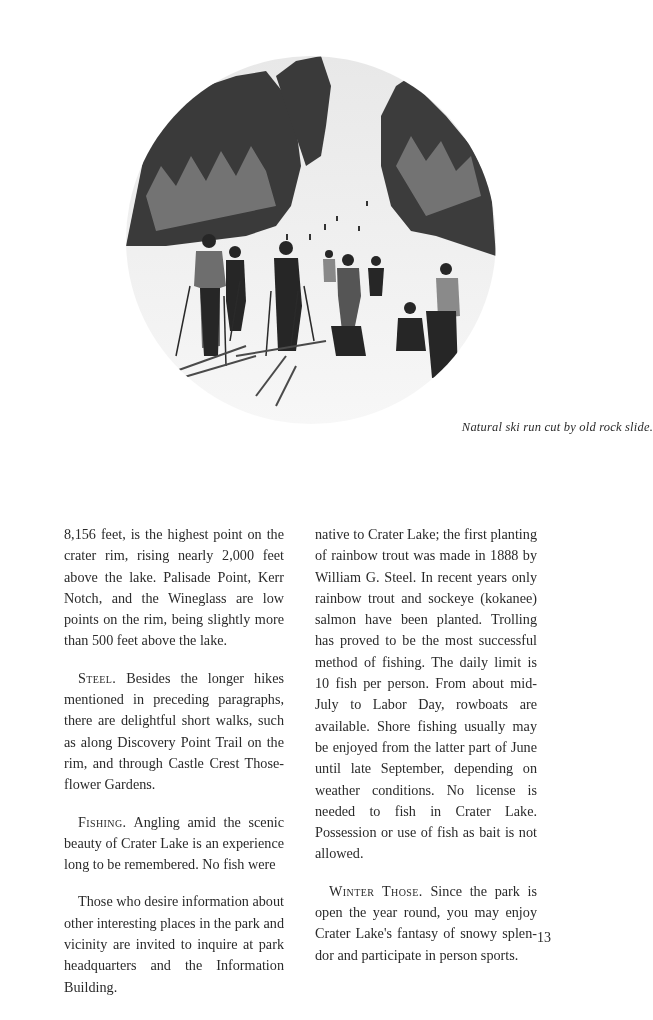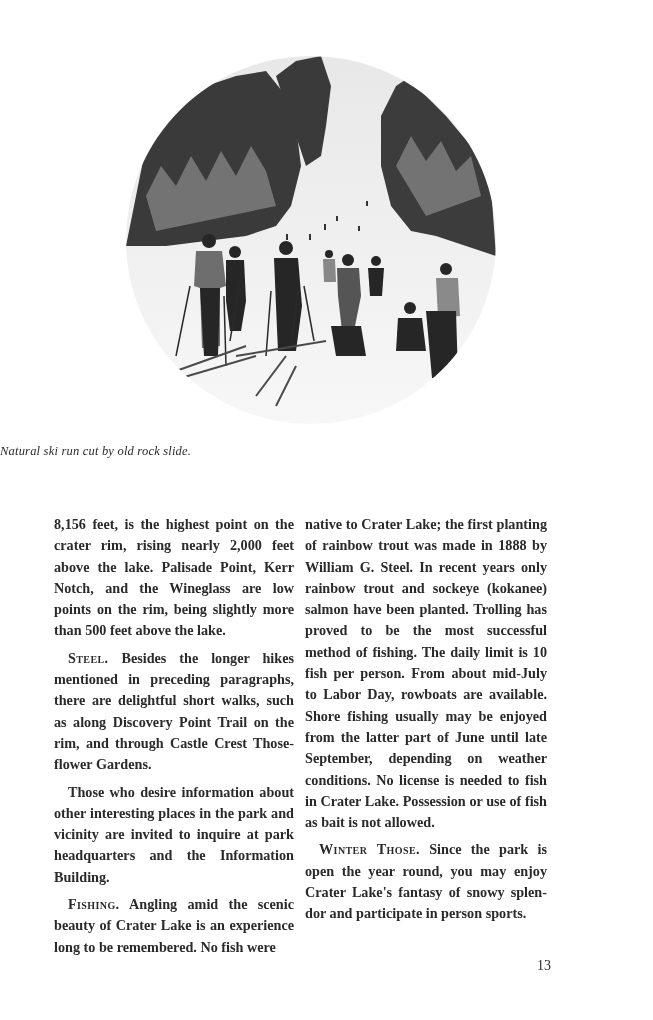--- a/index.html
+++ b/index.html
@@ -22,51 +22,50 @@
       width: 370px;
       height: 368px;
       border-radius: 50%;
       overflow: hidden;
     }
     .photo svg { display: block; width: 100%; height: 100%; }
     .caption {
       position: absolute;
       left: 0;
       width: 653px;
-      top: 444px;
-      text-align: left;
+      top: 420px;
+      text-align: right;
       font-style: italic;
       font-size: 12.5px;
       letter-spacing: 0.2px;
       color: #2a2a2a;
     }
     .col {
       position: absolute;
       top: 508px;
       width: 252px;
       font-size: 14.2px;
       line-height: 21.3px;
       text-align: justify;
       hyphens: manual;
     }
     .col.left { left: 48px; }
     .col.right { left: 299px; width: 254px; }
-    .col p { margin: 6px; font-weight: bold; }
+    .col p { margin: 16px; }
     .col p.indent { text-indent: 14px; }
     .sc {
       font-variant: small-caps;
       letter-spacing: 0.4px;
     }
     .page-number {
       position: absolute;
       left: 537px;
       top: 930px;
       font-size: 14px;
       color: #2a2a2a;
-      margin-top: 28px;
     }
   </style>
 </head>
 <body>
 
 <div class="photo">
   <svg viewBox="0 0 370 368" preserveAspectRatio="none">
     <defs>
       <linearGradient id="snow" x1="0" y1="0" x2="0" y2="1">
         <stop offset="0" stop-color="#e8e8e8"></stop>
@@ -147,22 +146,22 @@
       <line x1="150" y1="350" x2="170" y2="310"></line>
     </g>
   </svg>
 </div>
 
 <div class="caption">Natural ski run cut by old rock slide.</div>
 
 <div class="col left">
   <p>8,156 feet, is the highest point on the crater rim, rising nearly 2,000 feet above the lake.  Palisade Point, Kerr Notch, and the Wineglass are low points on the rim, being slightly more than 500 feet above the lake.</p>
   <p class="indent"><span class="sc">Steel.</span><span>  Besides the longer hikes mentioned in preceding paragraphs, there are delightful short walks, such as along Discovery Point Trail on the rim, and through Castle Crest Those­flower Gardens.</span></p>
+  <p class="indent"><span class="sc">Fishing.</span><span>  Angling amid the scenic beauty of Crater Lake is an experience long to be remembered.  No fish were</span></p>
   <p class="indent">Those who desire information about other interesting places in the park and vicinity are invited to inquire at park headquarters and the Information Building.</p>
-  <p class="indent"><span class="sc">Fishing.</span><span>  Angling amid the scenic beauty of Crater Lake is an experience long to be remembered.  No fish were</span></p>
 </div>
 
 <div class="col right">
   <p>native to Crater Lake; the first plant­ing of rainbow trout was made in 1888 by William G. Steel.  In recent years only rainbow trout and sockeye (kokanee) salmon have been planted. Trolling has proved to be the most successful method of fishing.  The daily limit is 10 fish per person. From about mid-July to Labor Day, rowboats are available.  Shore fish­ing usually may be enjoyed from the latter part of June until late Septem­ber, depending on weather conditions. No license is needed to fish in Crater Lake.  Possession or use of fish as bait is not allowed.</p>
   <p class="indent"><span class="sc">Winter Those.</span><span>  Since the park is open the year round, you may enjoy Crater Lake's fantasy of snowy splen­dor and participate in person sports.</span></p>
 </div>
 
 <div class="page-number">13</div>
 
 </body></html>

